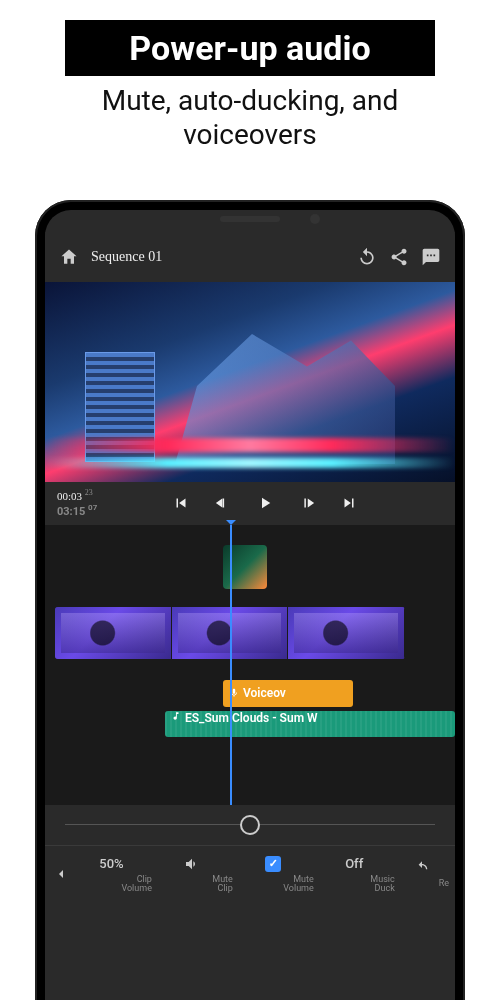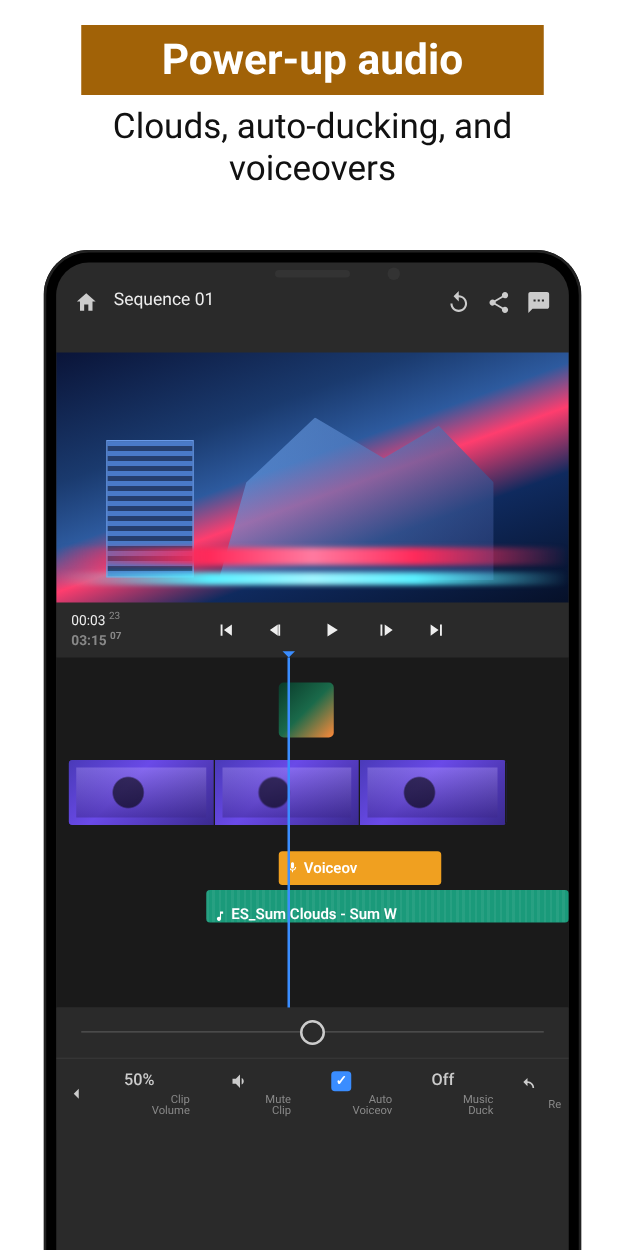--- a/index.html
+++ b/index.html
@@ -10,21 +10,21 @@
     font-family: -apple-system, BlinkMacSystemFont, "Segoe UI", Roboto, sans-serif;
     overflow: hidden;
     position: relative;
   }
   .banner {
     margin: 20px auto 0;
     width: 370px;
     text-align: center;
   }
   .banner-title {
-    background: #a16207;
+    background: #000000;
     color: #fff;
     font-weight: 700;
     font-size: 34px;
     padding: 8px 0;
   }
   .banner-sub {
     color: #111;
     font-size: 28px;
     line-height: 1.2;
     margin-top: 8px;
@@ -68,23 +68,25 @@
     left: calc(50% + 60px);
     width: 10px;
     height: 10px;
     background: #333;
     border-radius: 50%;
   }
   .topbar {
     height: 50px;
     margin-top: 22px;
     display: flex;
+    align-items: center;
     padding: 0 14px;
     gap: 12px;
     background: #2a2a2a;
+    font-family: Liberation Serif, serif;
   }
   .topbar .title { flex: 1; font-size: 14px; color: #eee; }
   .ico { width: 20px; height: 20px; fill: #ccc; display: block; }
   .preview {
     background: linear-gradient(160deg, #0a1438 0%, #1a3a6e 30%, #2d5a9e 45%, #ff3d6e 55%, #0f2a5e 70%, #061028 100%);
     height: 200px;
     position: relative;
     overflow: hidden;
   }
   .bld {
@@ -128,21 +130,21 @@
     align-items: center;
     padding: 6px 12px;
     gap: 4px;
     background: #2a2a2a;
   }
   .timecol {
     font-size: 11px;
     line-height: 1.3;
     width: 60px;
   }
-  .timecol .cur { color: #eee; }
+  .timecol .cur { color: #eee; font-family: Liberation Serif, serif; }
   .timecol .dur { color: #888; font-weight: bold; }
   .timecol sup { font-size: 8px; color: #888; }
   .pctrls {
     flex: 1;
     display: flex;
     justify-content: center;
     gap: 24px;
   }
   .pctrls svg { width: 18px; height: 18px; fill: #eee; }
   .ruler {
@@ -227,21 +229,21 @@
   .music {
     top: 186px;
     left: 120px;
     width: 290px;
     height: 26px;
     background: #1a9a7a;
     color: #fff;
     font-size: 12px;
     font-weight: 600;
     display: flex;
-    align-items: flex-end;
+    align-items: flex-start;
     padding: 0 6px;
     gap: 4px;
     position: relative;
   }
   .music::after {
     content: '';
     position: absolute;
     inset: 0;
     background: repeating-linear-gradient(90deg, rgba(255,255,255,0.15) 0 2px, transparent 2px 5px);
     opacity: 0.4;
@@ -307,21 +309,21 @@
     font-size: 11px;
     font-weight: bold;
   }
   .miniico { width: 10px; height: 10px; fill: #fff; flex-shrink: 0; }
 </style>
 </head>
 <body>
 
 <div class="banner">
   <div class="banner-title">Power-up audio</div>
-  <div class="banner-sub">Clouds, auto-ducking, and voiceovers</div>
+  <div class="banner-sub">Mute, auto-ducking, and voiceovers</div>
 </div>
 
 <div class="phone">
   <div class="speaker"></div>
   <div class="cam"></div>
   <div class="screen">
 
     <div class="topbar">
       <svg class="ico" viewBox="0 0 24 24">
           <path d="M12 3l9 8h-3v9h-4v-6h-4v6H6v-9H3z"></path>
@@ -413,21 +415,21 @@
             <svg class="toolico" viewBox="0 0 24 24">
               <path d="M3 9v6h4l5 5V4L7 9H3zm13.5 3c0-1.77-1.02-3.29-2.5-4.03v8.05c1.48-.73 2.5-2.25 2.5-4.02z"></path>
             </svg>
           </div>
         <div class="lbl">Mute Clip</div>
       </div>
       <div class="tool active">
         <div class="val">
             <div class="checkbox"></div>
           </div>
-        <div class="lbl">Auto Voiceov</div>
+        <div class="lbl">Mute Volume</div>
       </div>
       <div class="tool">
         <div class="val">Off</div>
         <div class="lbl">Music Duck</div>
       </div>
       <div class="tool" style="flex:0.4">
         <div class="val">
             <svg class="toolico" viewBox="0 0 24 24">
               <path d="M12 6V2L7 7l5 5V8c3.3 0 6 2.7 6 6h2c0-4.4-3.6-8-8-8z"></path>
             </svg>

